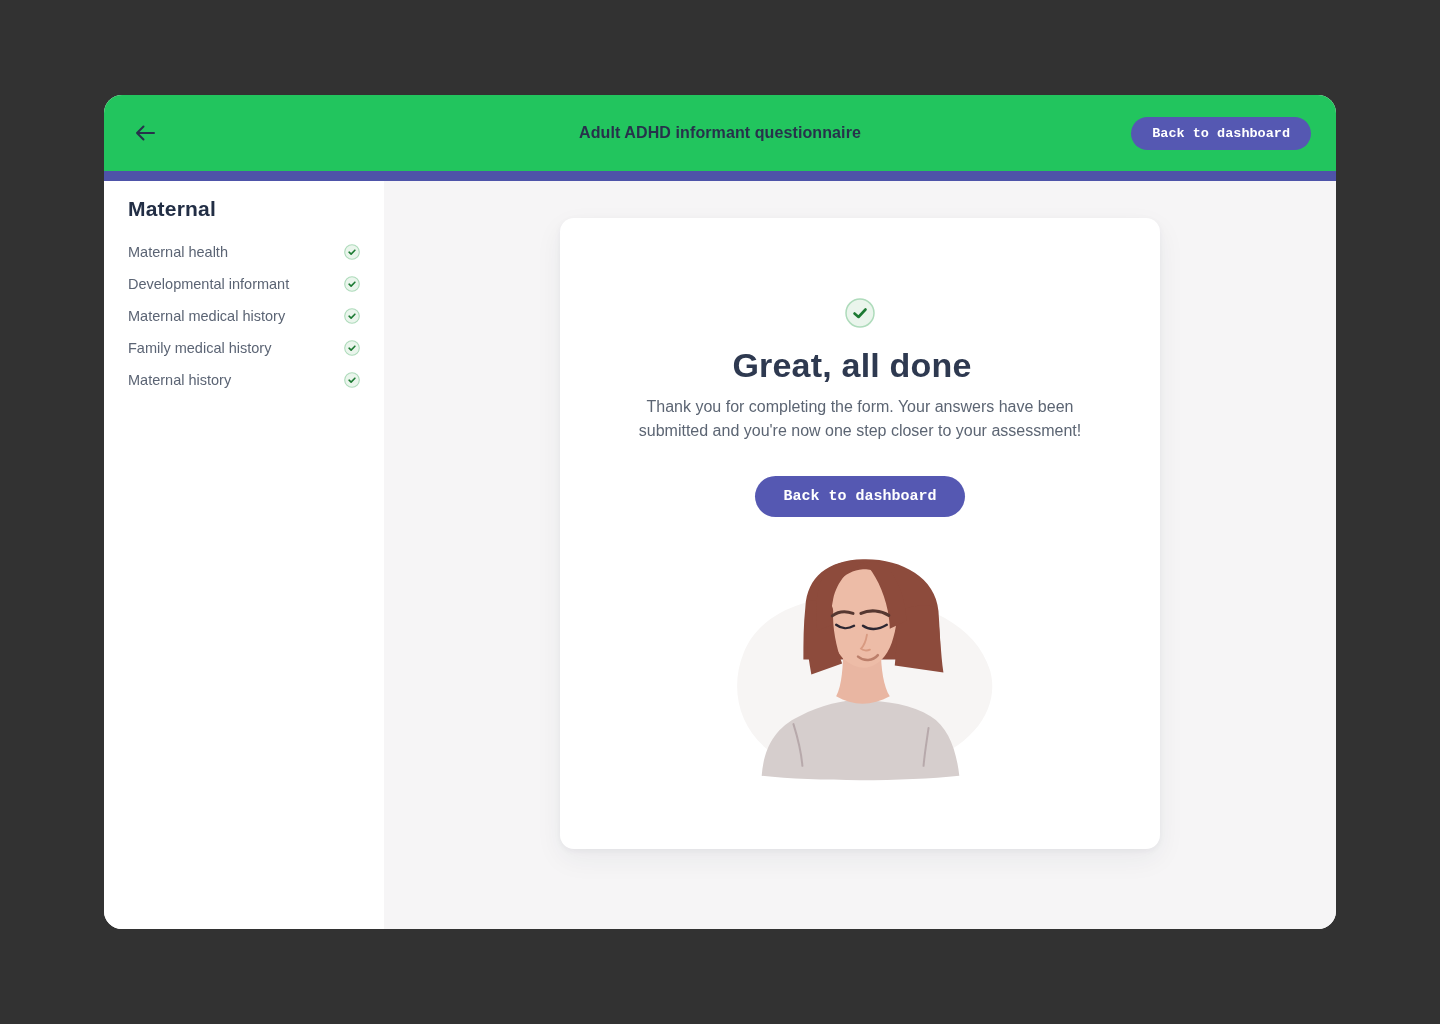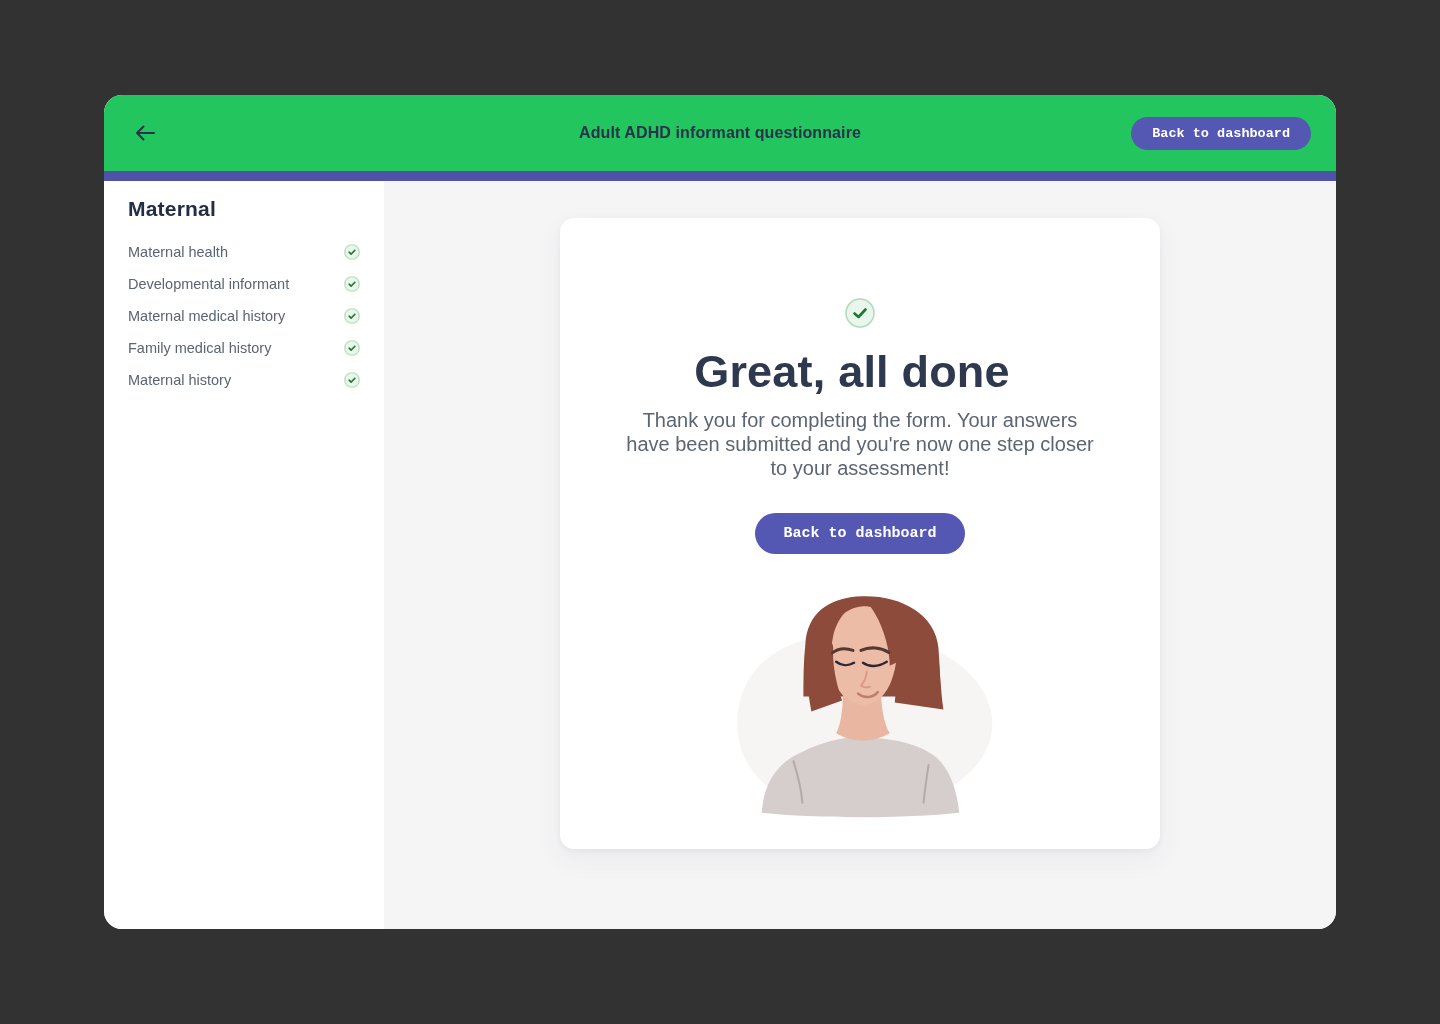--- a/index.html
+++ b/index.html
@@ -118,29 +118,29 @@
     box-sizing: border-box;
     margin: 37px auto 0 auto;
     background: #ffffff;
     border-radius: 14px;
     box-shadow: 0 2px 6px rgba(35,47,74,0.05), 0 10px 28px rgba(35,47,74,0.06);
     text-align: center;
     padding-top: 80px;
   }
   .card-heading {
     margin: 14px 16px 10px 0;
-    font-size: 45px;
+    font-size: 34px;
     font-weight: bold;
     color: #2e3950;
     letter-spacing: 0.2px;
   }
   .card-body-text {
     margin: 0 auto;
     max-width: 470px;
-    font-size: 20px;
+    font-size: 16px;
     line-height: 24px;
     color: #5c6573;
   }
   .pill-btn.large {
     margin: 33px auto 0 auto;
     display: block;
     font-size: 15px;
     padding: 12px 28px;
   }
   .illustration {

